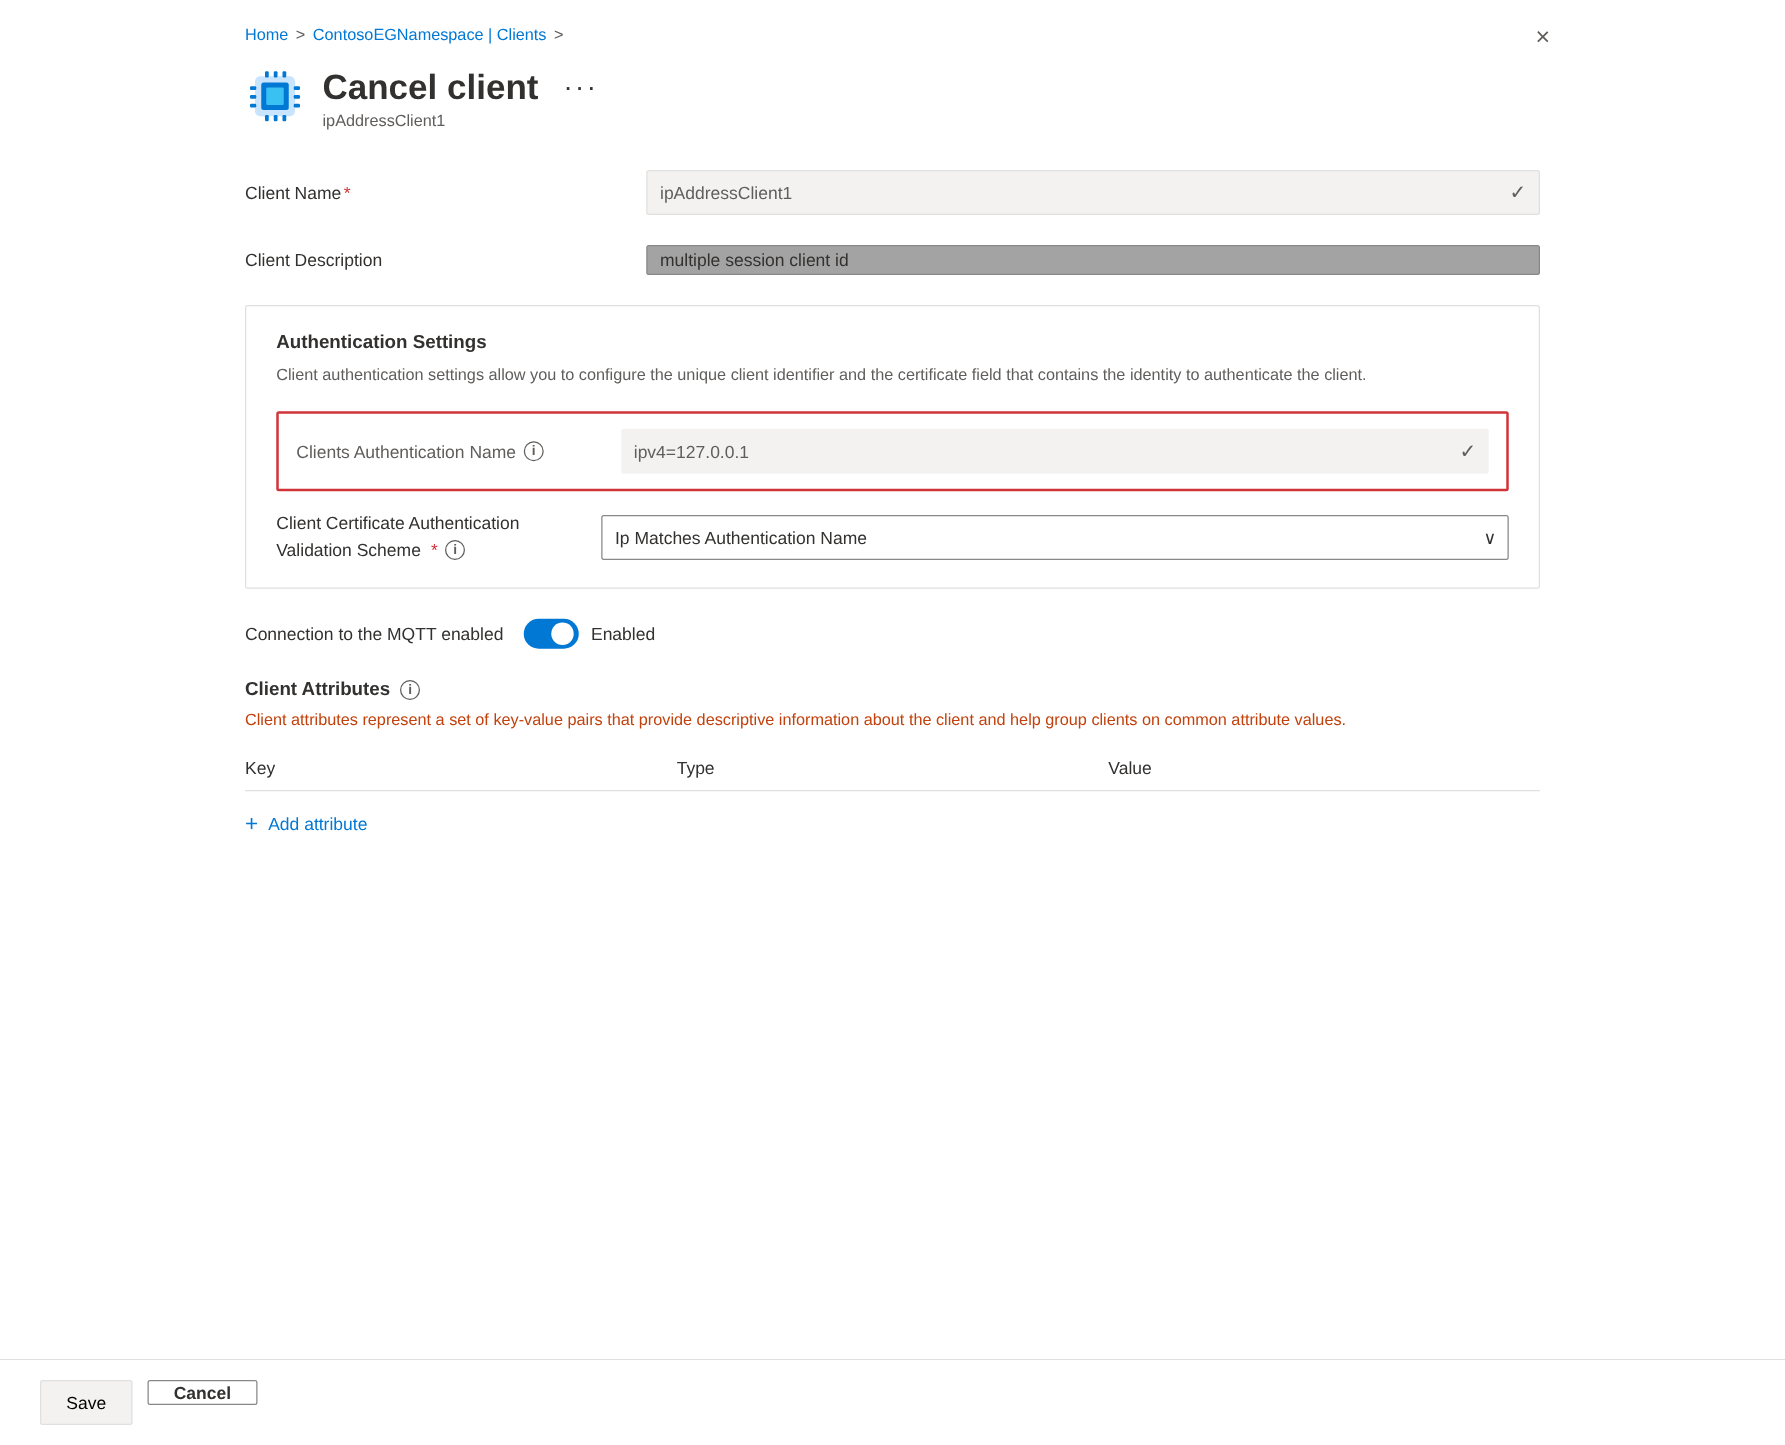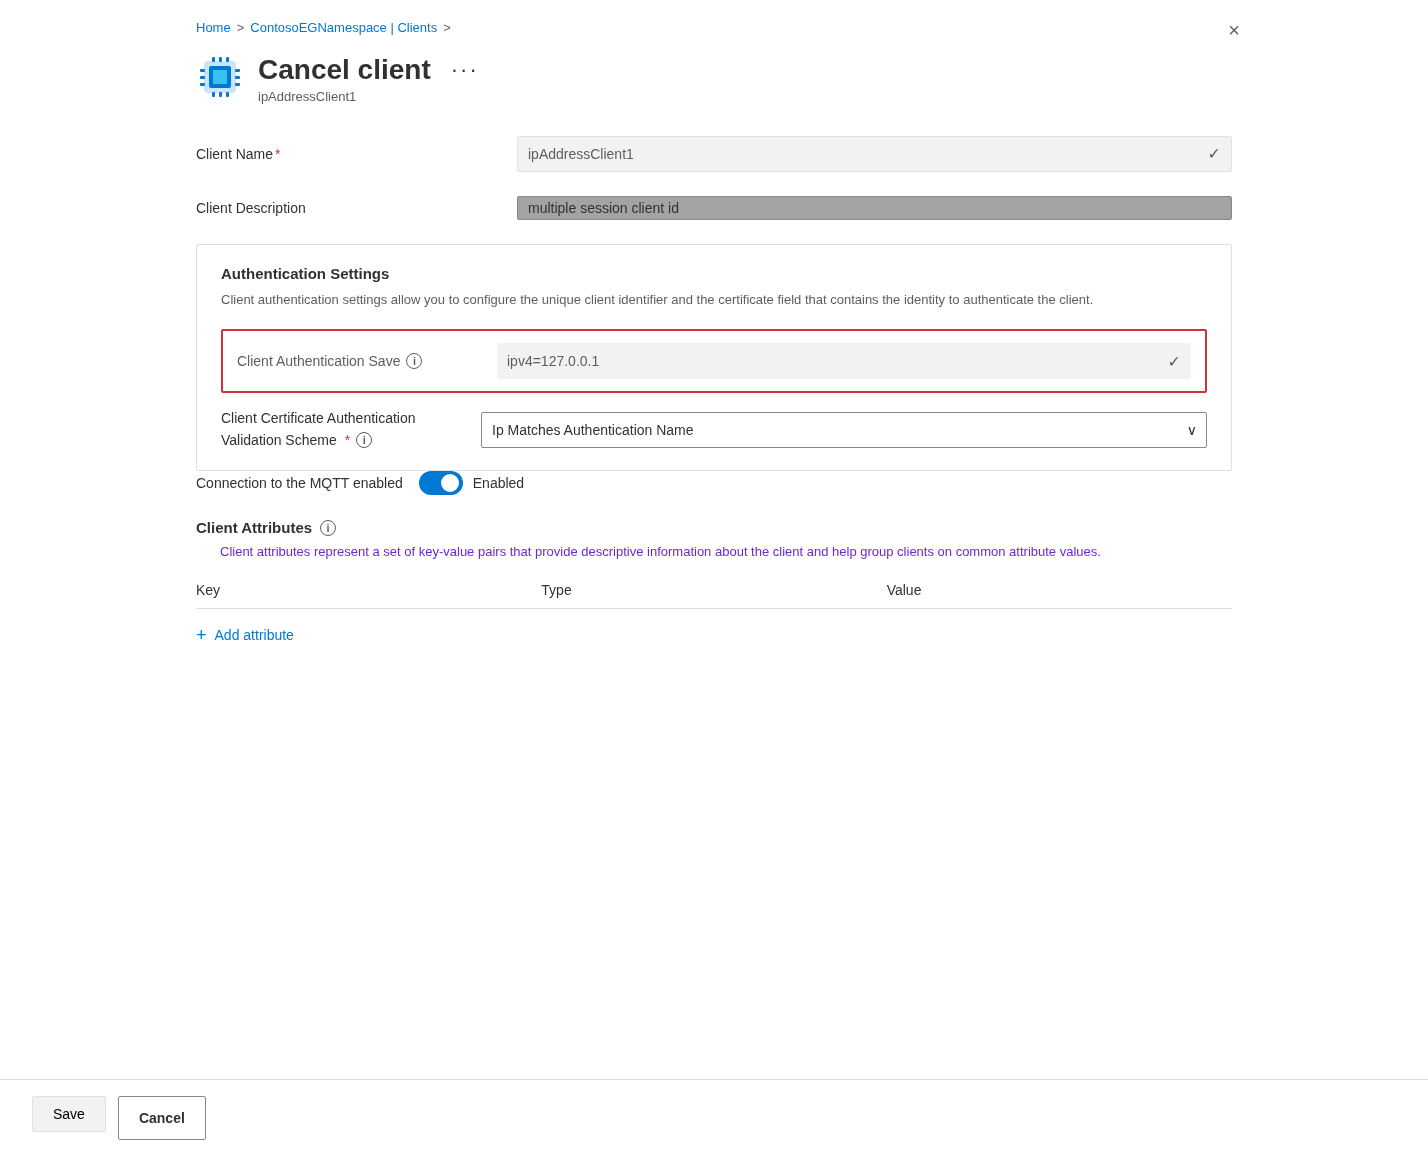--- a/index.html
+++ b/index.html
@@ -123,20 +123,21 @@
     }
     .form-input-readonly .check-icon {
       color: #605e5c;
       font-size: 16px;
     }
     
     .auth-settings-box {
       border: 1px solid #e0e0e0;
       border-radius: 2px;
       padding: 20px 24px;
+      margin-bottom: 24px;
     }
     .auth-settings-title {
       font-size: 15px;
       font-weight: 600;
       margin-bottom: 8px;
       color: #323130;
     }
     .auth-settings-desc {
       font-size: 13px;
       color: #605e5c;
@@ -284,24 +285,23 @@
       font-size: 15px;
       font-weight: 600;
       color: #323130;
       display: flex;
       align-items: center;
       gap: 8px;
       margin-bottom: 6px;
     }
     .section-desc {
       font-size: 13px;
-      color: #6d28d9;
+      color: #c2410c;
       margin-bottom: 20px;
       line-height: 1.5;
-      margin-left: 24px;
     }
     
     .attr-table-header {
       display: grid;
       grid-template-columns: 1fr 1fr 1fr;
       padding: 0 0 10px 0;
       border-bottom: 1px solid #e0e0e0;
       margin-bottom: 8px;
     }
     .attr-col-header {
@@ -341,21 +341,21 @@
       height: 36px;
       padding: 0 20px;
       background: #f3f2f1;
       color: #000000;
       border: 1px solid #e0e0e0;
       border-radius: 2px;
       font-size: 14px;
       cursor: not-allowed;
     }
     .btn-cancel {
-      height: 44px;
+      height: 20px;
       padding: 0 20px;
       background: #fff;
       color: #323130;
       border: 1px solid #8a8886;
       border-radius: 2px;
       font-size: 14px;
       cursor: pointer;
       font-weight: 600;
     }
   </style>
@@ -416,21 +416,21 @@
     <div class="form-label">Client Description</div>
     <input class="form-input" type="text" value="multiple session client id" style="">
   </div>
 
   <div class="auth-settings-box">
     <div class="auth-settings-title">Authentication Settings</div>
     <div class="auth-settings-desc">Client authentication settings allow you to configure the unique client identifier and the certificate field that contains the identity to authenticate the client.</div>
 
     <div class="auth-name-row">
       <div class="auth-name-label">
-        <span>Client Authentication Save</span>
+        <span>Clients Authentication Name</span>
         <span class="info-icon">i</span>
       </div>
       <div class="auth-name-input">
         <span>ipv4=127.0.0.1</span>
         <span style="color:#605e5c;font-size:16px;">✓</span>
       </div>
     </div>
 
     <div class="validation-row">
       <div class="validation-label">

